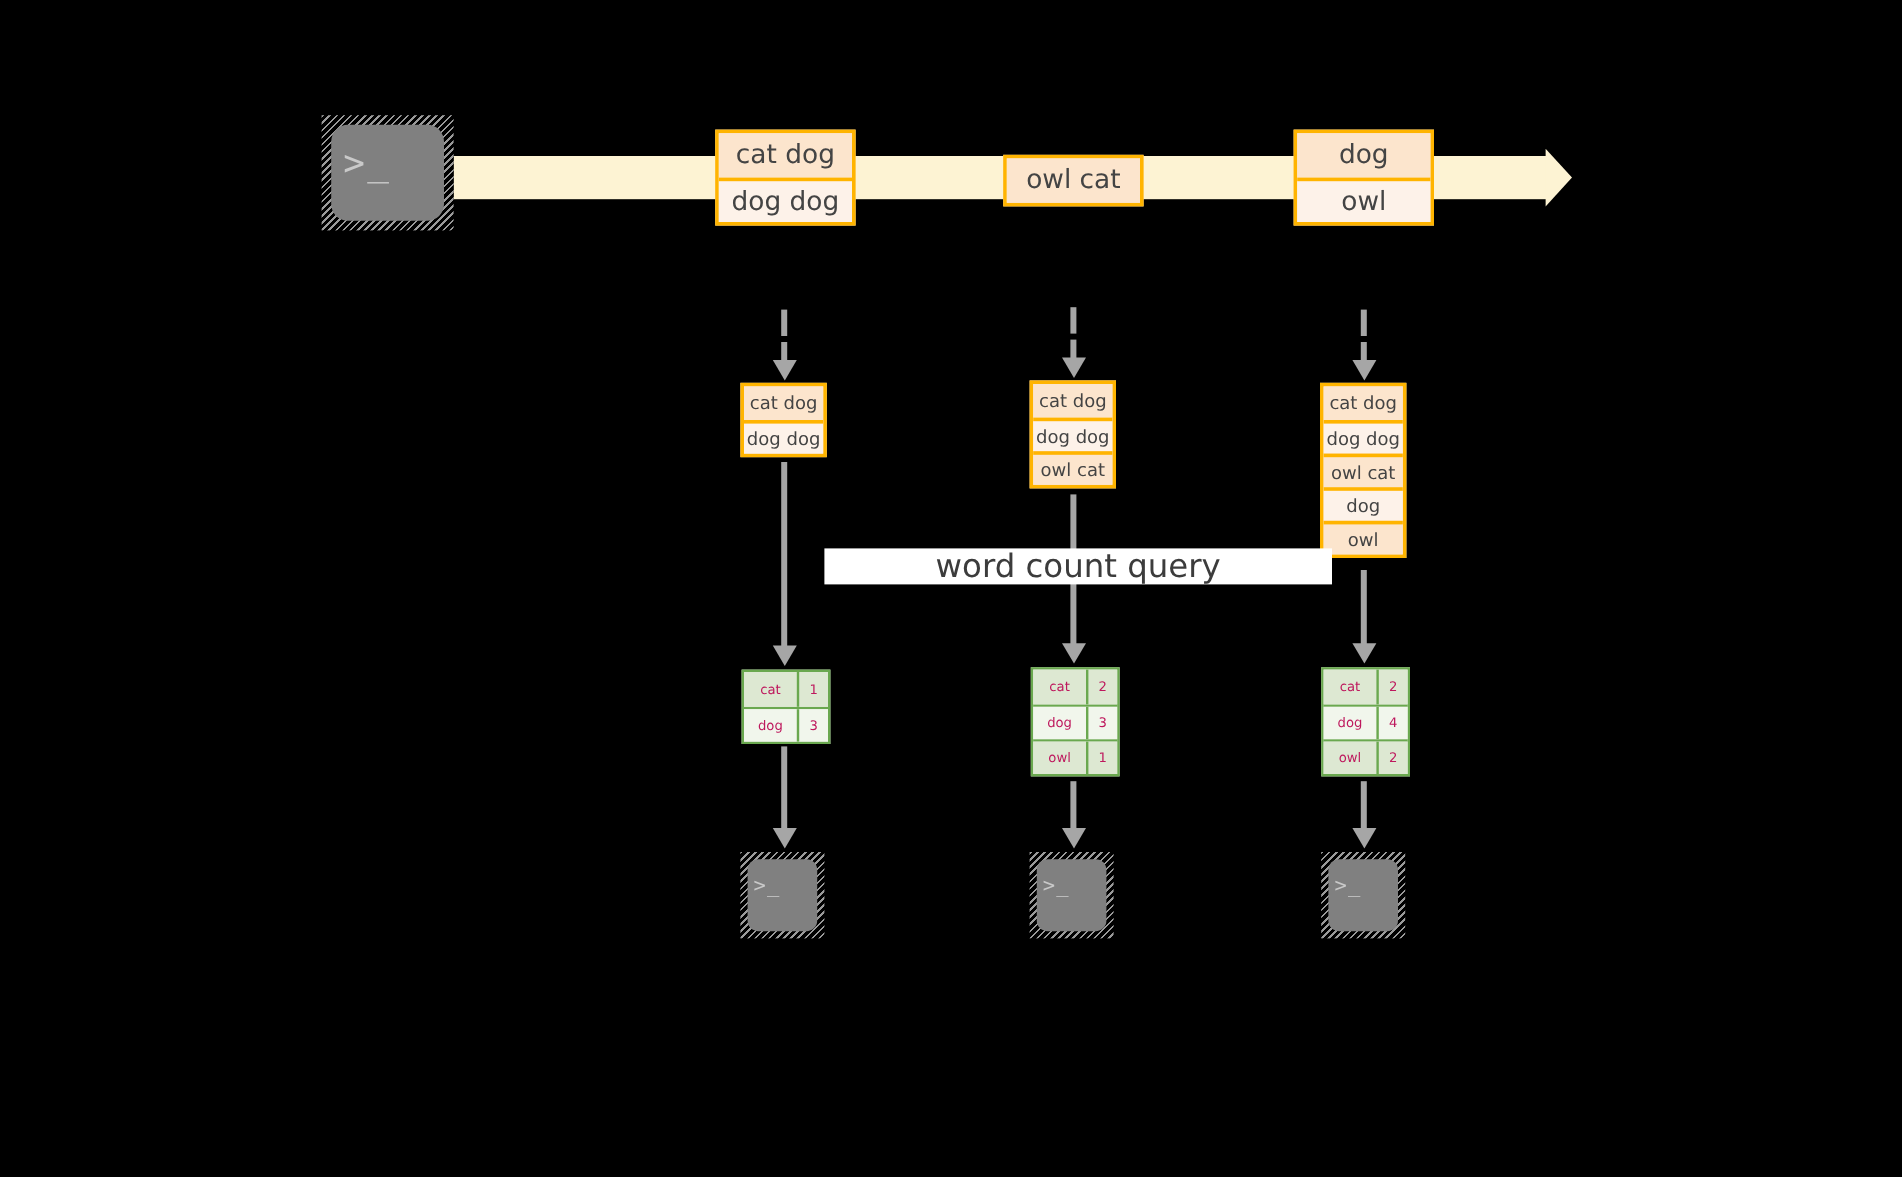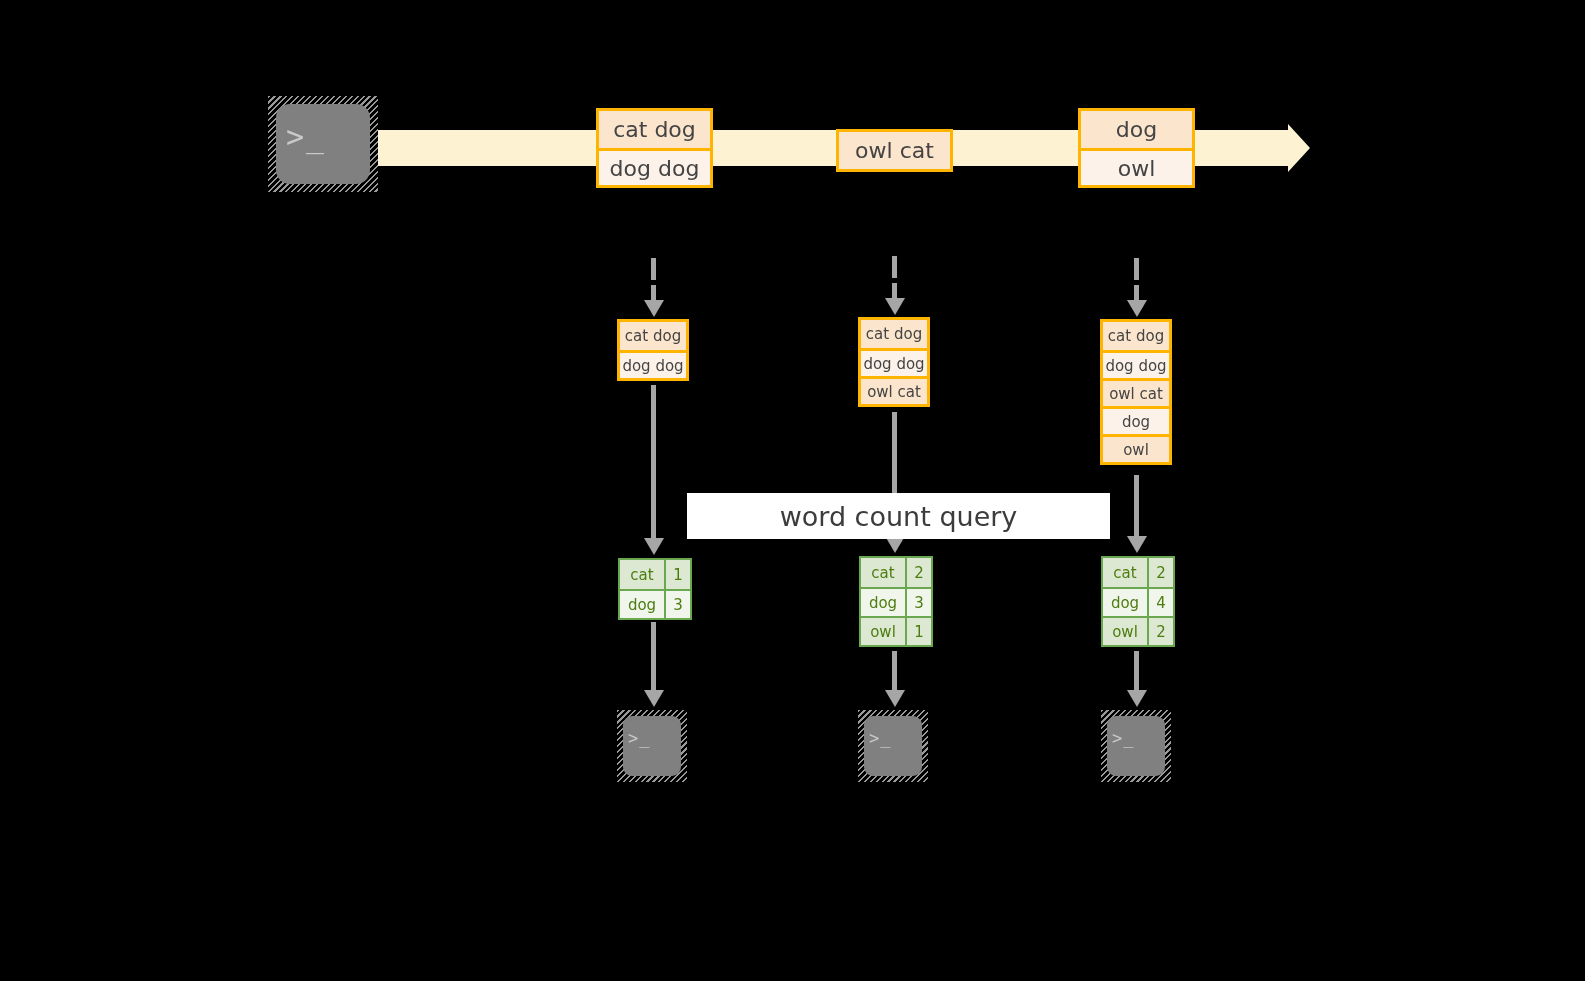--- a/index.html
+++ b/index.html
@@ -90,22 +90,22 @@
     position: absolute;
     border: 2px solid #6aa84f;
     background: #e9f0e1;
   }
   .grow { display: flex; height: 29px; }
   .grow + .grow { border-top: 2px solid #6aa84f; }
   .gcell {
     display: flex;
     align-items: center;
     justify-content: center;
-    color: #4d7c0f;
-    font-size: 15px;
+    color: #be185d;
+    font-size: 11px;
   }
   .gcell.word  { width: 44px; }
   .gcell.count { width: 26px; border-left: 2px solid #6aa84f; }
   .grow.dark  .gcell { background: #dde8d2; }
   .grow.light .gcell { background: #f1f6ec; }
 
   
   .conn {
     position: absolute;
     width: 5px;
@@ -258,17 +258,17 @@
   </div>
 
   <div class="conn" style="left:1134px; top:651px; height:41px;"></div>
   <div class="arrowhead" style="left:1127px; top:690px;"></div>
 
   <div class="terminal small" style="left:1101px; top:710px; width:70px; height:72px;">
     <div class="inner"></div>
     <span class="glyph">&gt;_</span>
   </div>
 
-  <div class="query-label" style="left:687px; top:457px; width:423px; height:46px;margin-top:36px;">
+  <div class="query-label" style="left:687px; top:457px; width:423px; height:30px;">
     <span>word count query</span>
   </div>
 
 </div>
 
 </body></html>

